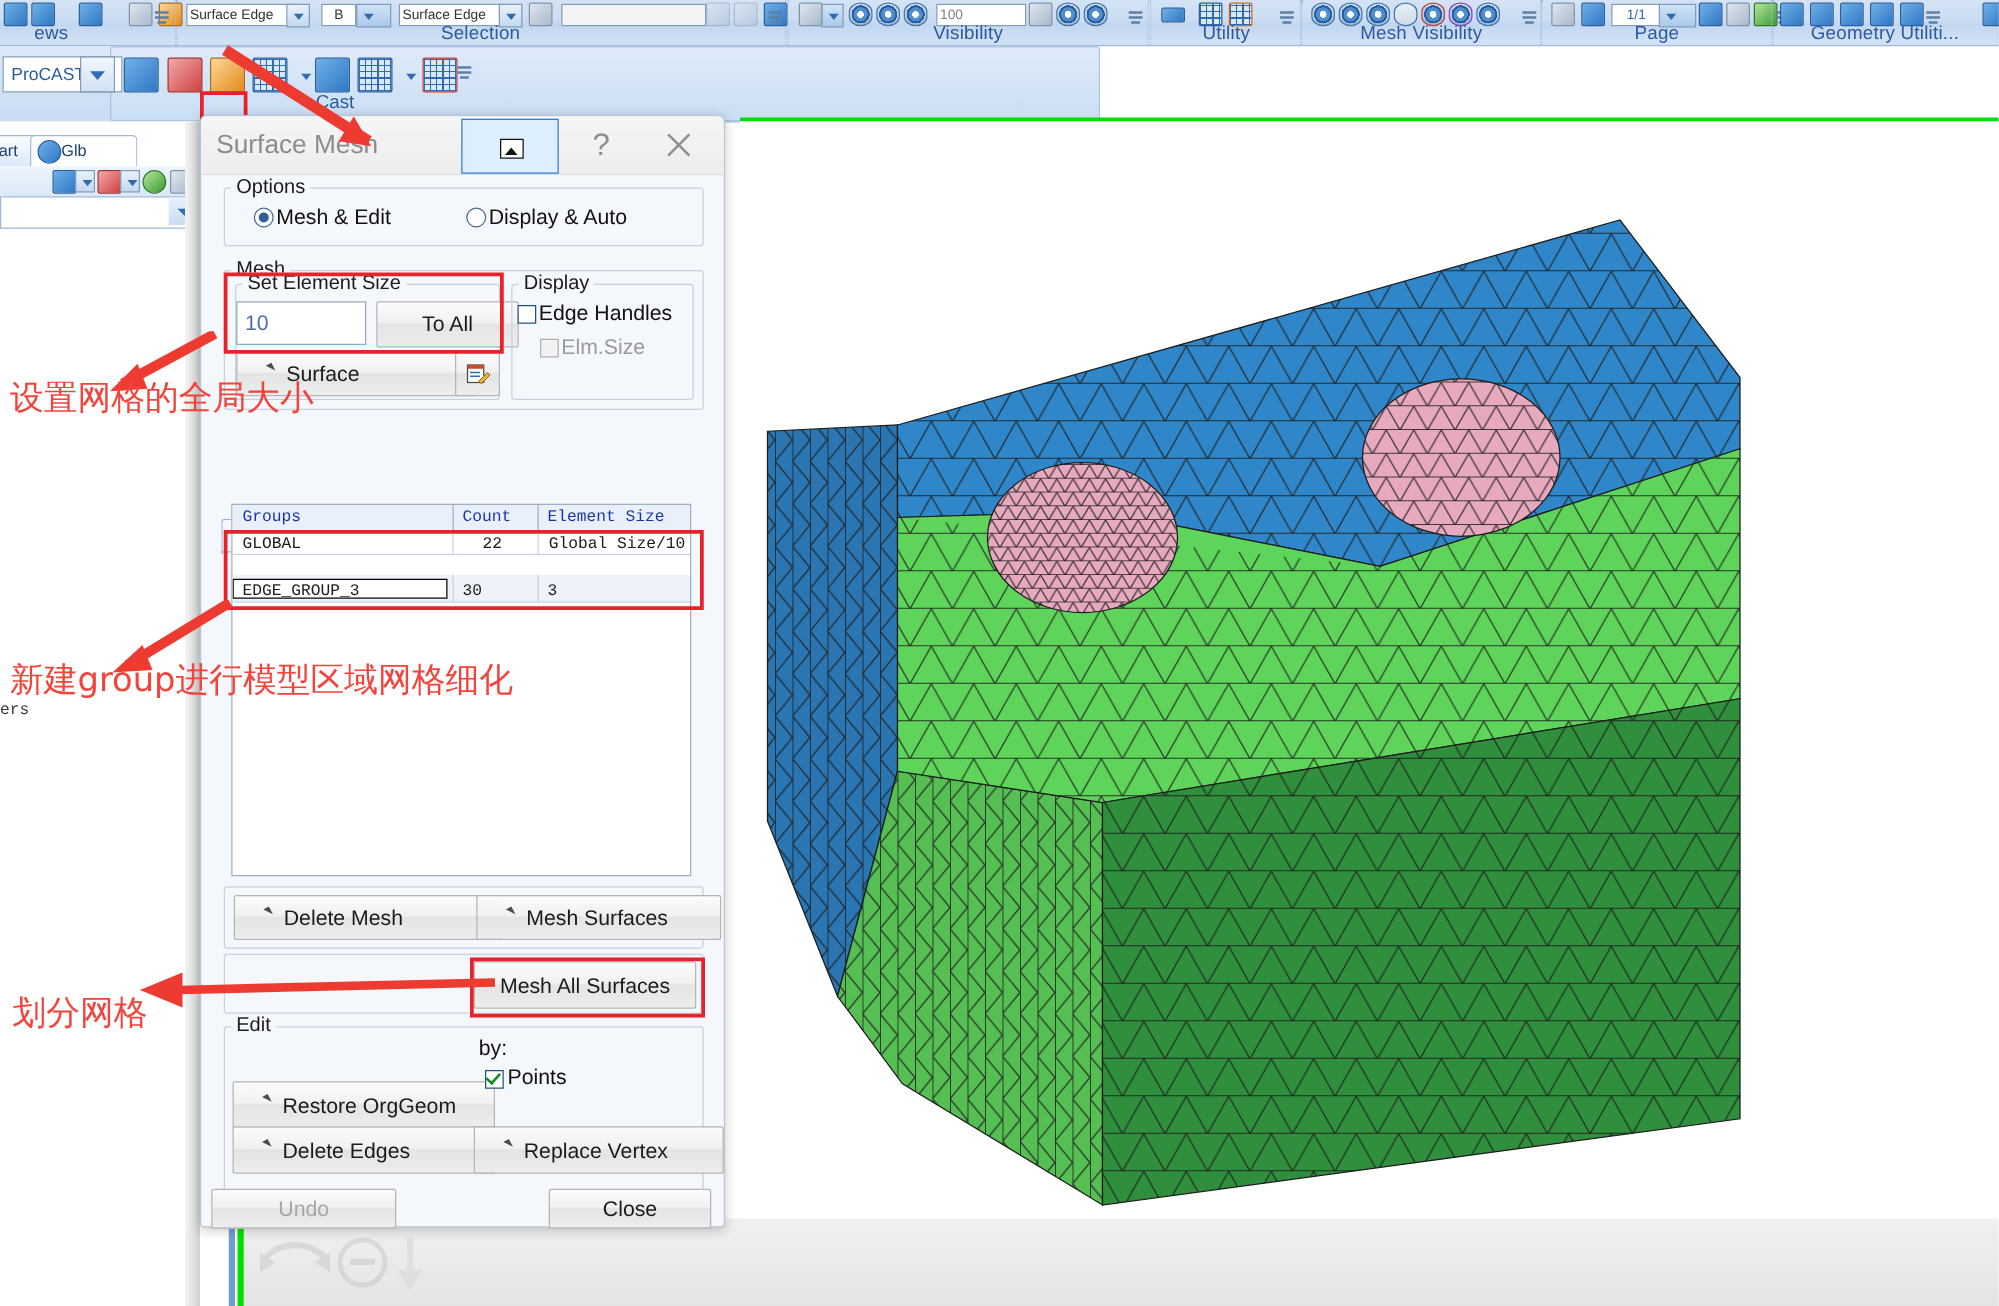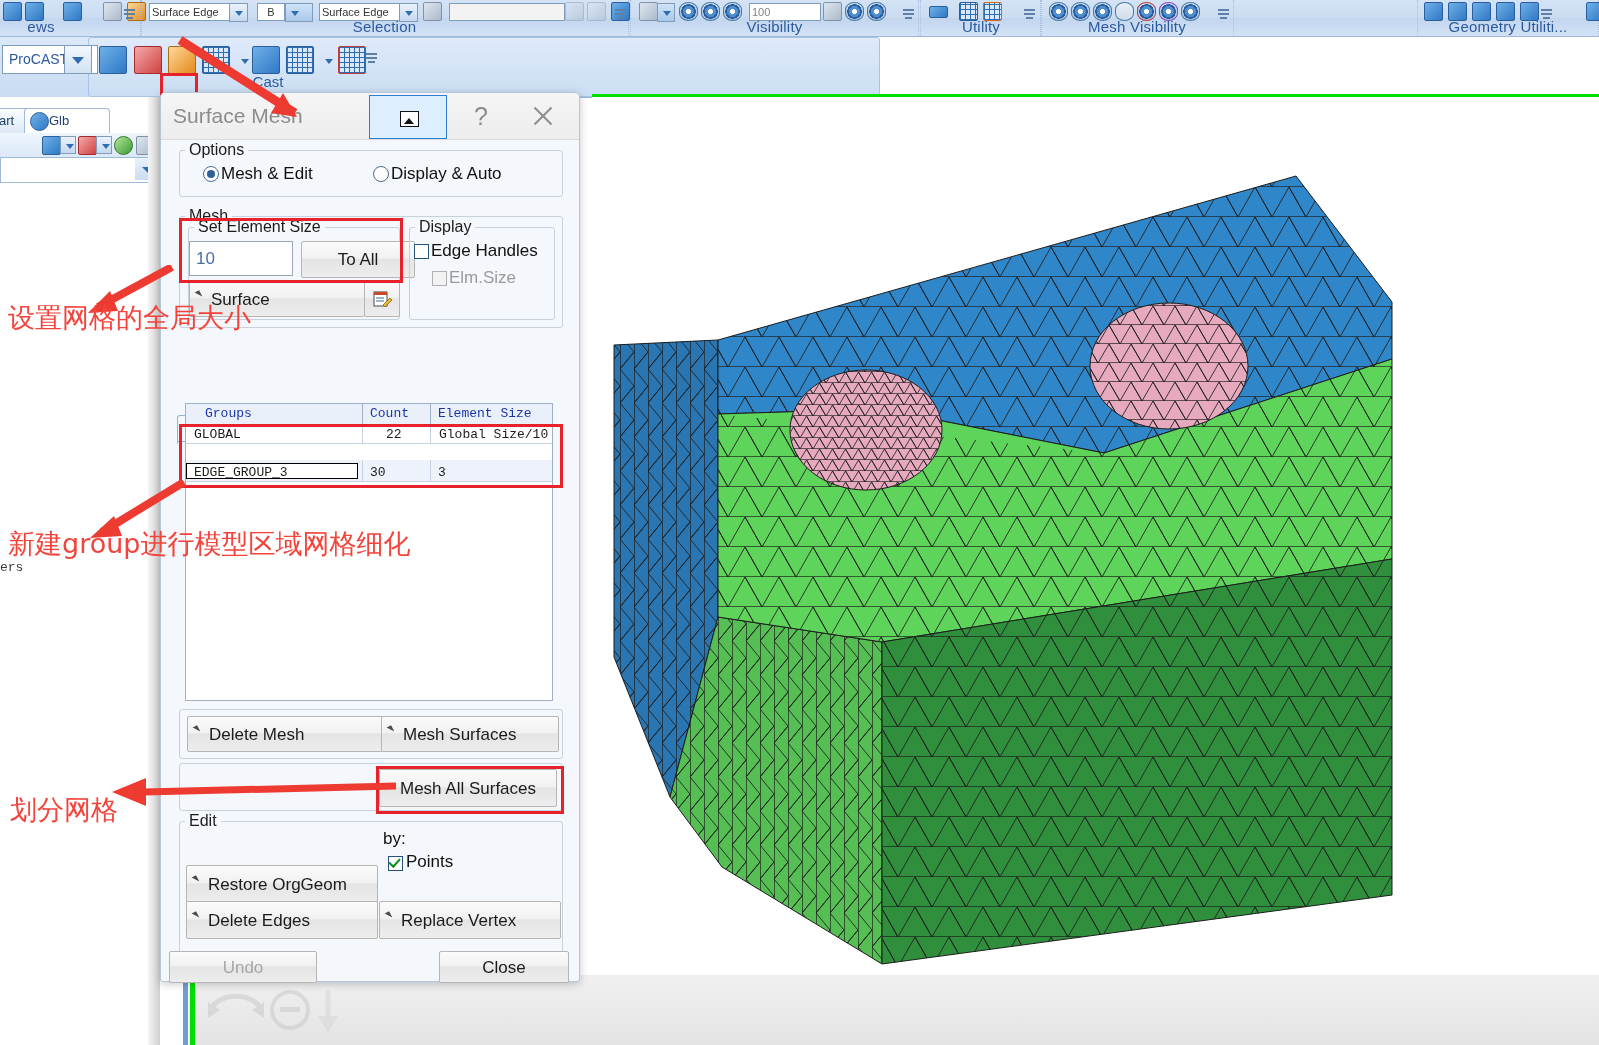--- a/index.html
+++ b/index.html
@@ -193,21 +193,21 @@
   }
   .btn.dis{color:#a6a6a6;}
   .btn .cursor{
     width:12px;height:14px;margin-right:5px;position:relative;flex:0 0 auto;
   }
   .btn .cursor:before{
     content:"";position:absolute;left:1px;top:0;width:0;height:0;
     border-left:7px solid #4b4b4b;border-bottom:5px solid transparent;
     transform:rotate(62deg);
   }
-  .btn.lefttext{justify-content:flex-start;padding-left:4px;}
+  .btn.lefttext{justify-content:flex-start;padding-left:22px;}
 
   #txtSize{
     position:absolute;left:186px;top:238px;width:94px;height:34px;background:#fff;
     border:1px solid #9aa7b4;font-size:17px;color:#4a6fa5;line-height:34px;padding-left:6px;
   }
 
   .redbox{position:absolute;border:3px solid #e8222a;pointer-events:none;}
 
   
   .tab{
@@ -335,20 +335,37 @@
       <div class="ic eye" style="left:140px;"></div>
       <div class="rb-more" style="right:4px;">
           <i></i>
           <i></i>
           <i></i>
         </div>
     </div>
     <div class="rb-label">Mesh Visibility</div>
   </div>
 
+  <div class="rb-group" style="left:1232px;width:185px;">
+    <div class="rb-icons">
+      <div class="ic gray" style="left:8px;"></div>
+      <div class="ic blue" style="left:32px;"></div>
+      <div class="rb-combo" style="left:56px;width:38px;text-align:center;padding:0;color:#2f6cb0;">1/1</div>
+      <div class="rb-drop" style="left:94px;width:28px;background:linear-gradient(#cfe3f8,#a9c9ea);"></div>
+      <div class="ic blue" style="left:126px;"></div>
+      <div class="ic gray" style="left:148px;"></div>
+      <div class="ic green" style="left:170px;"></div>
+      <div class="rb-more" style="right:-14px;">
+          <i></i>
+          <i></i>
+          <i></i>
+        </div>
+    </div>
+    <div class="rb-label">Page</div>
+  </div>
 
   <div class="rb-group" style="left:1417px;width:180px;">
     <div class="rb-icons">
       <div class="ic blue" style="left:6px;"></div>
       <div class="ic blue" style="left:30px;"></div>
       <div class="ic blue" style="left:54px;"></div>
       <div class="ic blue" style="left:78px;"></div>
       <div class="ic blue" style="left:102px;"></div>
       <div class="rb-more" style="right:46px;">
           <i></i>
@@ -562,21 +579,21 @@
     <span>Modify</span>
   </div>
   <div class="btn" style="left:286px;top:364px;width:102px;height:36px;">
     <svg width="24" height="24" viewBox="0 0 24 24">
       <path d="M4 7 L7 4 L12 9 L17 4 L20 7 L15 12 L20 17 L17 20 L12 15 L7 20 L4 17 L9 12 Z" fill="#d9501e" stroke="#a63b14" stroke-width="1"></path>
     </svg>
   </div>
 
   <div id="tblWrap" style="left:24px;top:310px;">
     <div class="thead">
-      <div class="th" style="left:19px;">Groups</div>
+      <div class="th" style="left:8px;">Groups</div>
       <div class="th" style="left:184px;">Count</div>
       <div class="th" style="left:252px;">Element Size</div>
       <div class="vsep" style="left:176px;"></div>
       <div class="vsep" style="left:244px;"></div>
     </div>
 
     <div class="trow" style="top:21px;">
       <div class="td" style="left:8px;">GLOBAL</div>
       <div class="td" style="left:184px;margin-left:16px;">22</div>
       <div class="td" style="left:241px;margin-left:12px;">Global Size/10</div>

